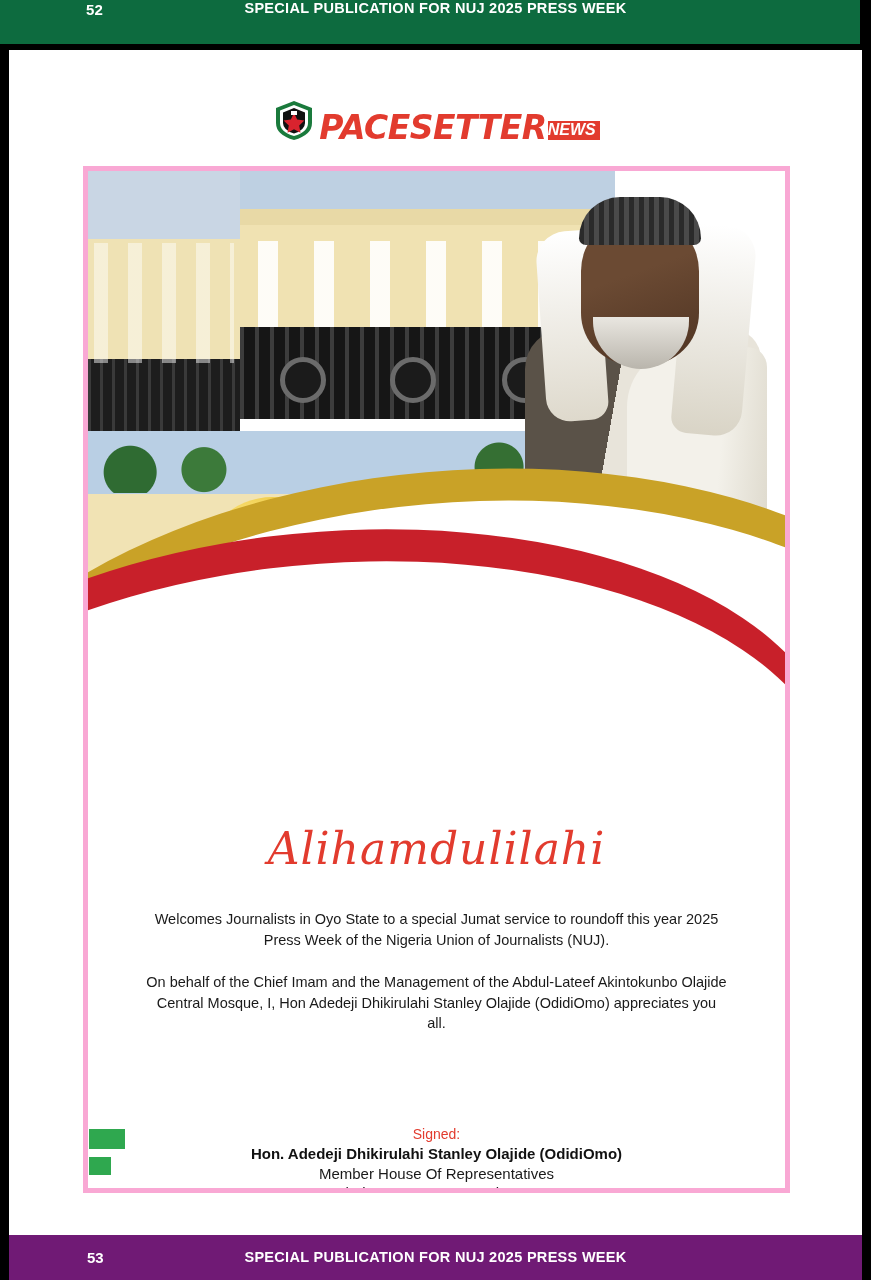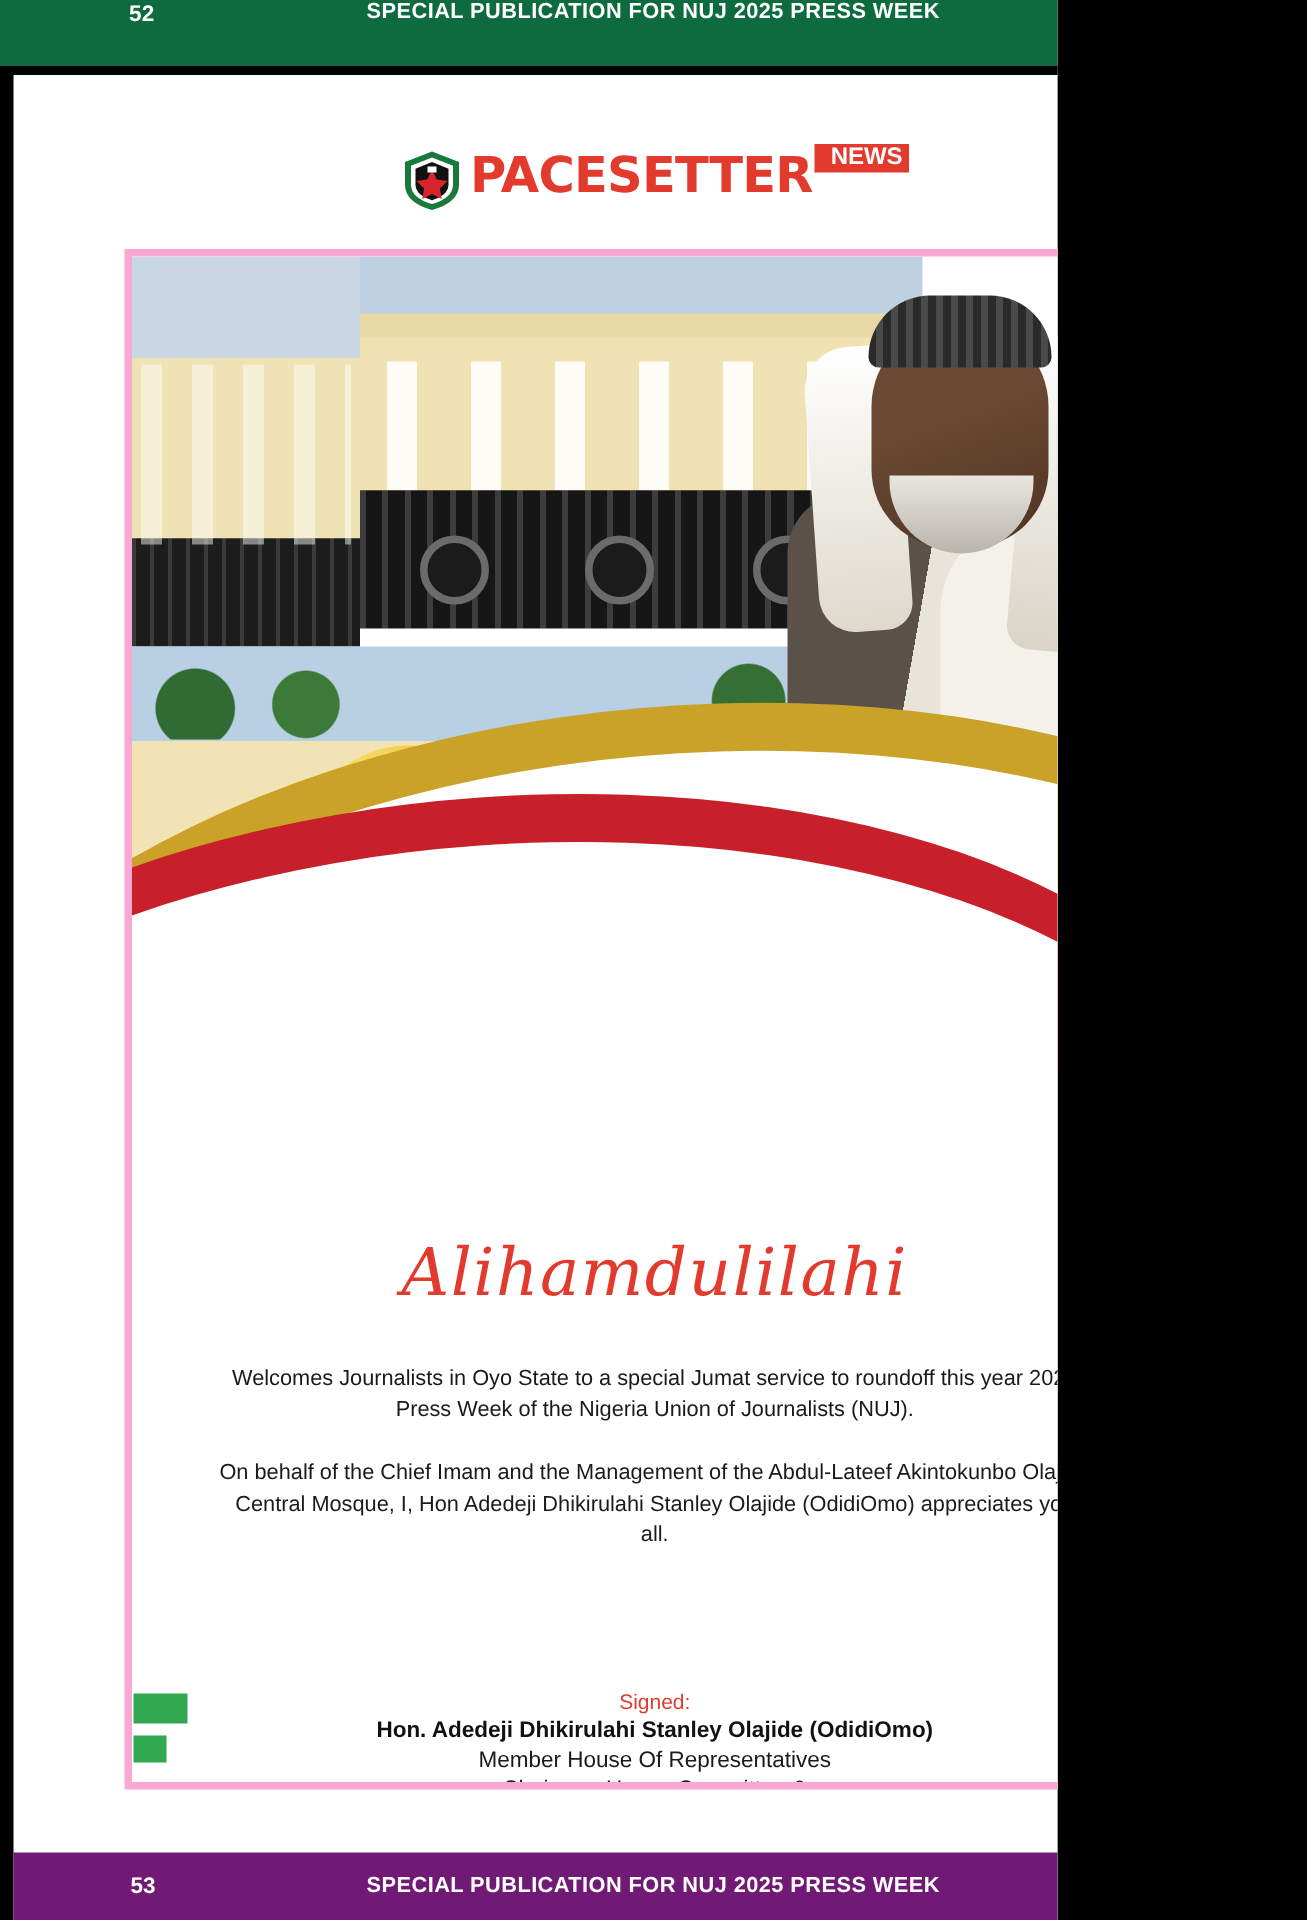--- a/index.html
+++ b/index.html
@@ -4,21 +4,21 @@
 <style>
   * { box-sizing: border-box; }
   html, body {
     margin: 0;
     padding: 0;
     background: #000;
     font-family: "Liberation Sans", sans-serif;
   }
   .page {
     position: relative;
-    width: 705px;
+    width: 871px;
     height: 1280px;
     background: #ffffff;
     overflow: hidden;
   }
 
   
   .top-strip {
     position: absolute;
     left: 0; top: 0;
     width: 871px;
@@ -70,22 +70,23 @@
     background: #ffffff;
     overflow: hidden;
   }
 
   
   .masthead {
     position: absolute;
     left: 0; right: 0;
     top: 48px;
     display: flex;
-    align-items: flex-start;
+    align-items: flex-end;
     justify-content: center;
+    font-style: italic;
   }
   .mast-logo {
     width: 46px;
     height: 44px;
     margin-right: 2px;
     position: relative;
     flex: 0 0 auto;
   }
   .mast-word {
     font-family: "DejaVu Sans", sans-serif;
@@ -95,21 +96,21 @@
     letter-spacing: -0.5px;
     line-height: 1;
     position: relative;
     top: 2px;
   }
   .mast-news {
     background: #e23b2e;
     color: #ffffff;
     font-size: 16px;
     font-weight: 700;
-    padding: 1px 4px 2px 11px;
+    padding: 1px 4px 2px 0;
     line-height: 1;
     position: relative;
     top: -2px;
     margin-left: 1px;
   }
 
   
   .ad-frame {
     position: absolute;
     left: 74px;

